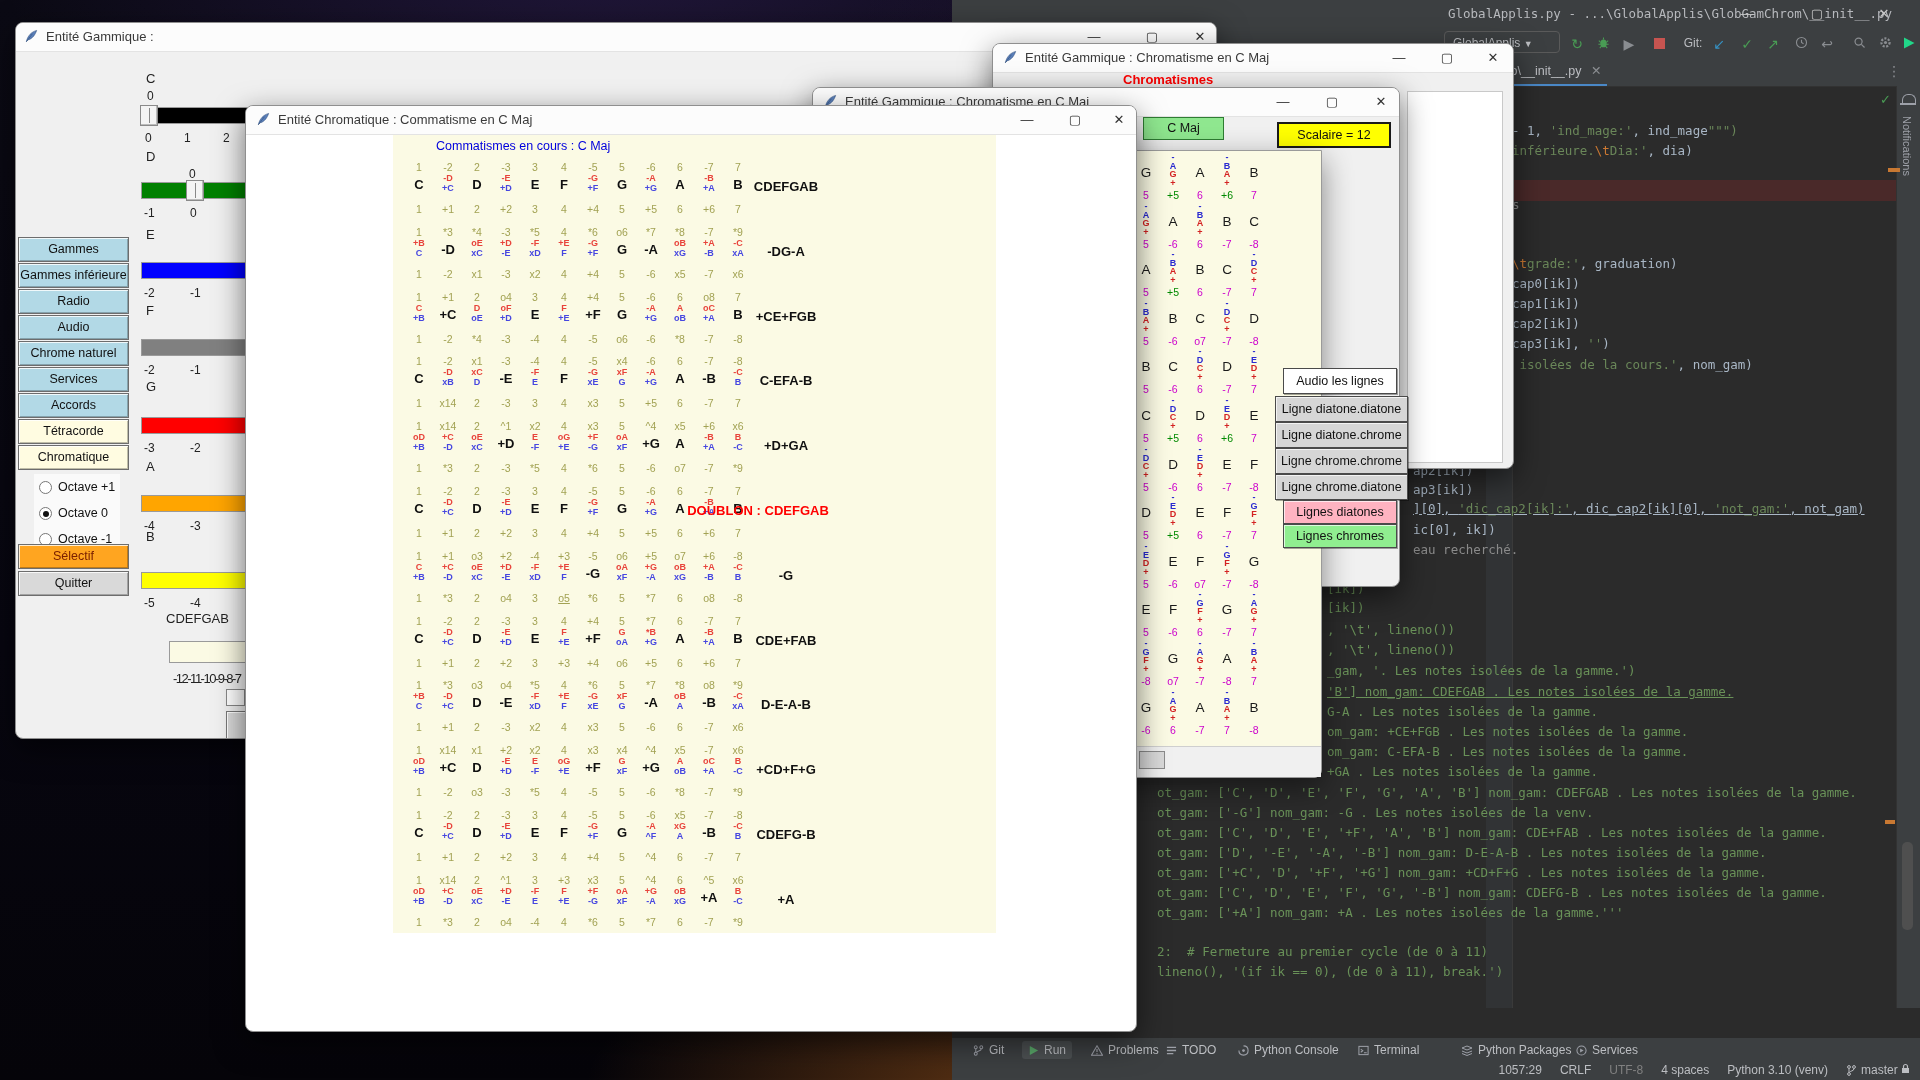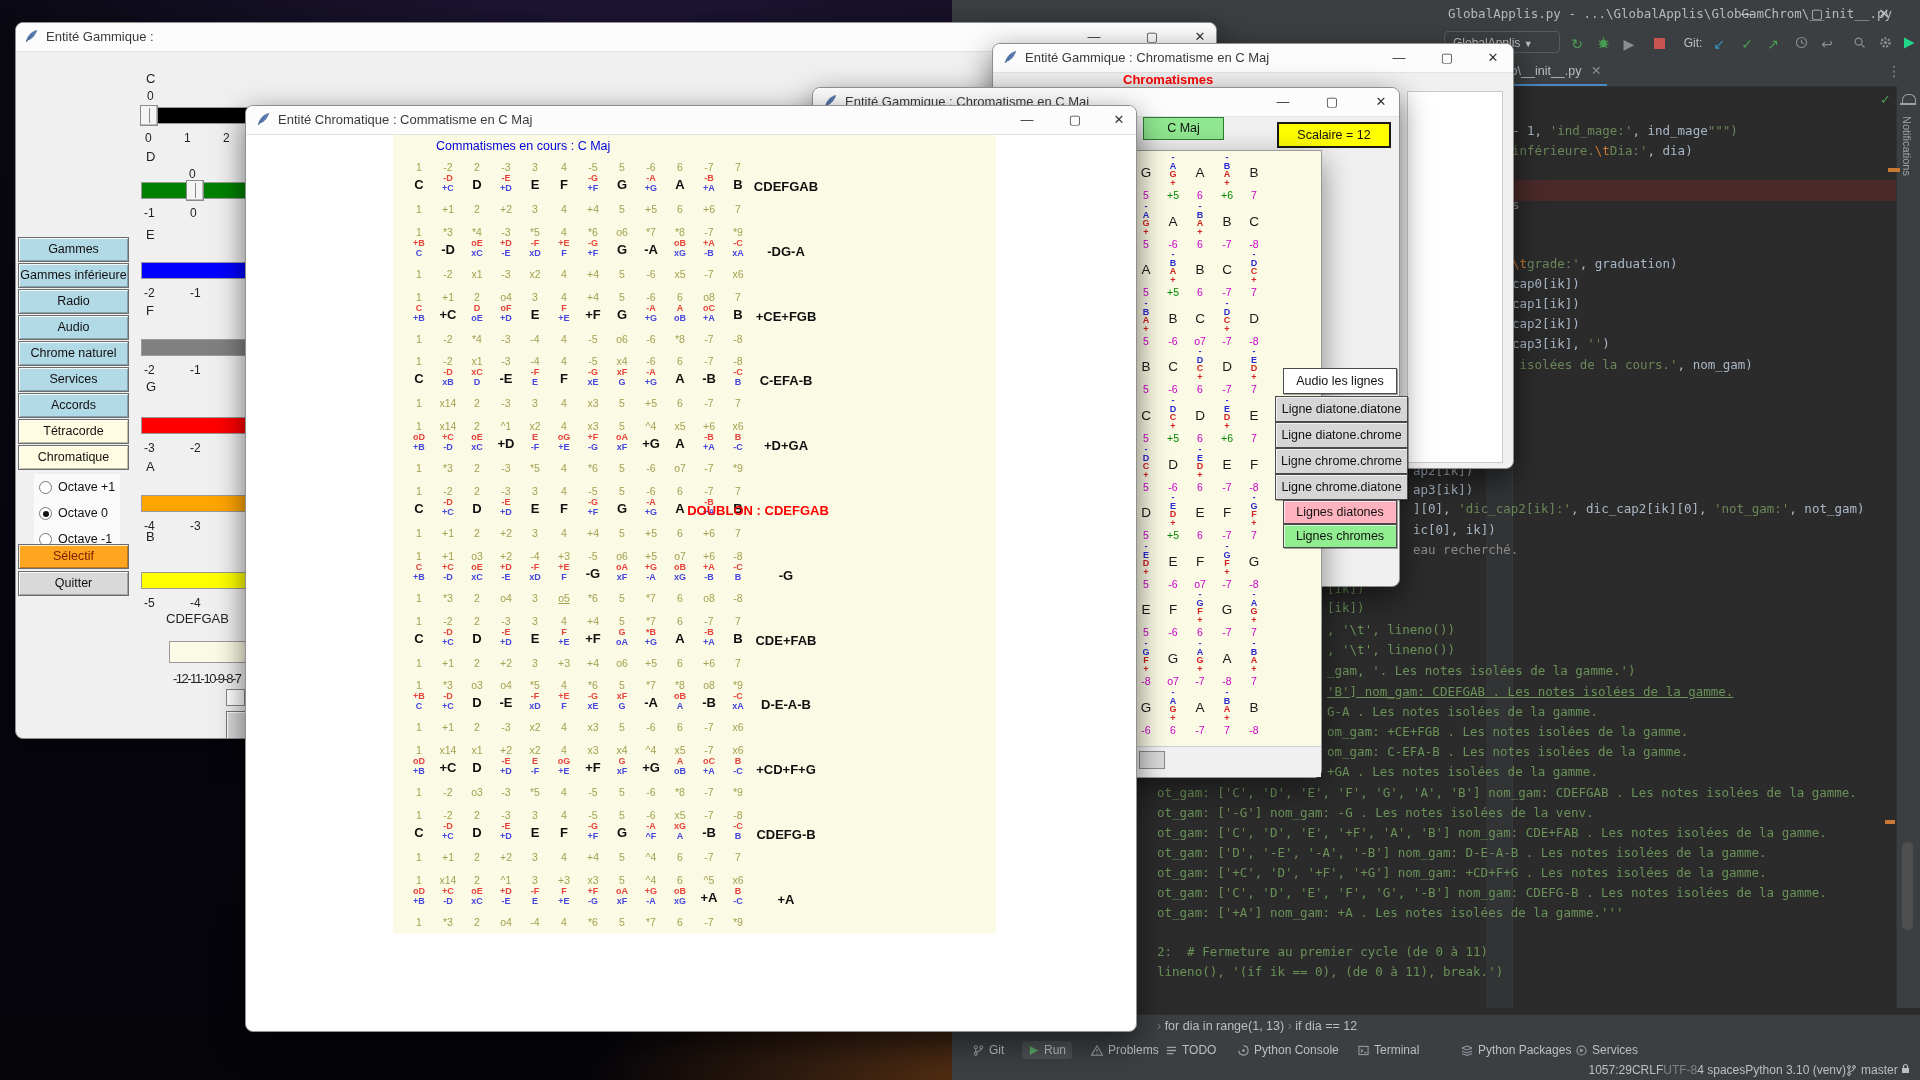--- a/index.html
+++ b/index.html
@@ -121,21 +121,21 @@
       <div class="cl" style="left: 560px; top: 143px;"><span class="cs">inférieure.</span><span class="ce">\t</span><span class="cs">Dia:'</span><span class="cd">, dia)</span></div>
       <div class="cl" style="left: 560px; top: 197px;"><span class="cc">s</span></div>
       <div class="cl" style="left: 560px; top: 256px;"><span class="ce">\t</span><span class="cs">grade:'</span><span class="cd">, graduation)</span></div>
       <div class="cl" style="left: 560px; top: 276px;"><span class="cd">cap0[ik])</span></div>
       <div class="cl" style="left: 560px; top: 296px;"><span class="cd">cap1[ik])</span></div>
       <div class="cl" style="left: 560px; top: 316px;"><span class="cd">cap2[ik])</span></div>
       <div class="cl" style="left: 560px; top: 336px;"><span class="cd">cap3[ik], </span><span class="cs">''</span><span class="cd">)</span></div>
       <div class="cl" style="left: 560px; top: 357px;"><span class="cs"> isolées de la cours.'</span><span class="cd">, nom_gam)</span></div>
       <div class="cl" style="left: 461px; top: 463px;"><span class="cd">ap2[ik])</span></div>
       <div class="cl" style="left: 461px; top: 482px;"><span class="cd">ap3[ik])</span></div>
-      <div class="cl" style="left: 461px; top: 501px;"><span class="cd">][0], </span><span class="cs">'dic_cap2[ik]:'</span><span class="cd">, dic_cap2[ik][0], </span><span class="cs">'not_gam:'</span><span class="cd">, not_gam)</span></div>
+      <div class="cl" style="left: 461px; top: 501px; text-decoration: underline;"><span class="cd">][0], </span><span class="cs">'dic_cap2[ik]:'</span><span class="cd">, dic_cap2[ik][0], </span><span class="cs">'not_gam:'</span><span class="cd">, not_gam)</span></div>
       <div class="cl" style="left: 461px; top: 522px;"><span class="cd">ic[0], ik])</span></div>
       <div class="cl" style="left: 461px; top: 542px;"><span class="cc">eau recherché.</span></div>
     </div>
   <div id="console-layer">
       <div class="conline" style="left: 375px; top: 581px;">[ik])</div>
       <div class="conline" style="left: 375px; top: 600px;">[ik])</div>
       <div class="conline" style="left: 375px; top: 622px;">, '\t', lineno())</div>
       <div class="conline" style="left: 375px; top: 642px;">, '\t', lineno())</div>
       <div class="conline" style="left: 375px; top: 663px;">_gam, '. Les notes isolées de la gamme.')</div>
       <div class="conline" style="left: 375px; top: 684px; text-decoration: underline;">'B'] nom_gam: CDEFGAB . Les notes isolées de la gamme.</div>
@@ -157,23 +157,20 @@
   <div style="position:absolute;right:0;top:86px;width:23px;bottom:72px;background:#3c3f41;border-left:1px solid #323232;">
     <div style="position:absolute;left:5px;top:8px;width:12px;height:9px;border:1.3px solid #9da0a8;border-radius:6px 6px 0 0;border-bottom:none;"></div>
     <div style="position:absolute;left:3px;top:17px;width:16px;height:2px;background:#9da0a8;"></div>
     <div style="position:absolute;left:4px;top:30px;writing-mode:vertical-rl;font-size:11px;color:#9da0a8;">Notifications</div>
   </div>
   <div style="position:absolute;left:928px;top:92px;color:#499c54;font-size:13px;">✓</div>
   <div style="position:absolute;left:936px;top:168px;width:12px;height:4px;background:#c87832;"></div>
   <div style="position:absolute;left:933px;top:820px;width:10px;height:4px;background:#c87832;"></div>
   <div style="position:absolute;left:950px;top:842px;width:11px;height:88px;background:#4f4f4f;border-radius:5px;"></div>
 
-  <div class="ibar" style="top:1014px;height:24px;border-top:1px solid #323232;">
-    <div id="debug-frames" style="position:absolute;left:205px;top:4px;font-size:12.5px;color:#bcbec2;"><span style="color: rgb(119, 119, 119);">›  </span><span>for dia in range(1, 13)    </span><span style="color: rgb(119, 119, 119);">›  </span><span>if dia == 12    </span></div>
-  </div>
 
   <div class="ibar" style="top:1038px;height:24px;" id="bottom-bar">
       <div class="btab" style="left: 15px;"><span class="icn"><svg width="11" height="11" viewBox="0 0 12 12">
             <circle cx="3" cy="2.5" r="1.6" fill="none" stroke="#9da0a8" stroke-width="1.1"></circle>
             <circle cx="3" cy="9.5" r="1.6" fill="none" stroke="#9da0a8" stroke-width="1.1"></circle>
             <circle cx="9" cy="2.5" r="1.6" fill="none" stroke="#9da0a8" stroke-width="1.1"></circle>
             <path d="M3 4v4M9 4c0 3-4 2-5 4" fill="none" stroke="#9da0a8" stroke-width="1.1"></path>
           </svg></span>Git</div>
       <div class="btab sel" style="left: 70px;"><span class="icn"><svg width="11" height="11" viewBox="0 0 12 12">
             <path d="M2 1l9 5-9 5z" fill="#59a869"></path>
@@ -196,21 +193,21 @@
       <div class="btab" style="left: 503px;"><span class="icn"><svg width="12" height="11" viewBox="0 0 12 11">
             <path d="M1 3l5-2 5 2-5 2zM1 6l5 2 5-2M1 8.5l5 2 5-2" fill="none" stroke="#9da0a8" stroke-width="1"></path>
           </svg></span>Python Packages</div>
       <div class="btab" style="left: 618px;"><span class="icn"><svg width="11" height="11" viewBox="0 0 12 12">
             <circle cx="6" cy="6" r="5" fill="none" stroke="#9da0a8" stroke-width="1.1"></circle>
             <path d="M4.5 3.8L8.3 6 4.5 8.2z" fill="#9da0a8"></path>
           </svg></span>Services</div>
     </div>
 
   <div class="ibar" style="top:1062px;height:18px;">
-    <div id="status-row" style="position:absolute;right:10px;top:1px;display:flex;align-items:flex-end;">
+    <div id="status-row" style="position:absolute;right:10px;top:1px;display:flex;gap:18px;align-items:flex-end;">
         <span class="sitem">1057:29</span>
         <span class="sitem">CRLF</span>
         <span class="sitem" style="color: rgb(128, 128, 128);">UTF-8</span>
         <span class="sitem">4 spaces</span>
         <span class="sitem">Python 3.10 (venv)</span>
         <span class="sitem"><svg class="icn" width="10" height="11" viewBox="0 0 10 11">
             <circle cx="3" cy="2" r="1.4" fill="none" stroke="#bcbec2"></circle>
             <circle cx="3" cy="9" r="1.4" fill="none" stroke="#bcbec2"></circle>
             <circle cx="8" cy="2" r="1.4" fill="none" stroke="#bcbec2"></circle>
             <path d="M3 3.5v4M8 3.5c0 3-4 2-4.5 4" fill="none" stroke="#bcbec2"></path>

